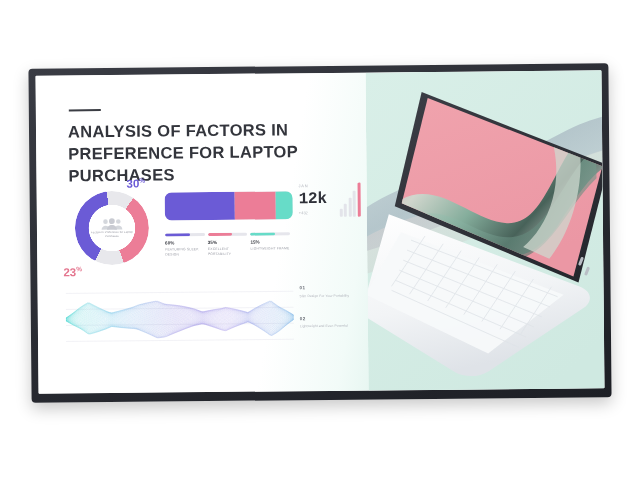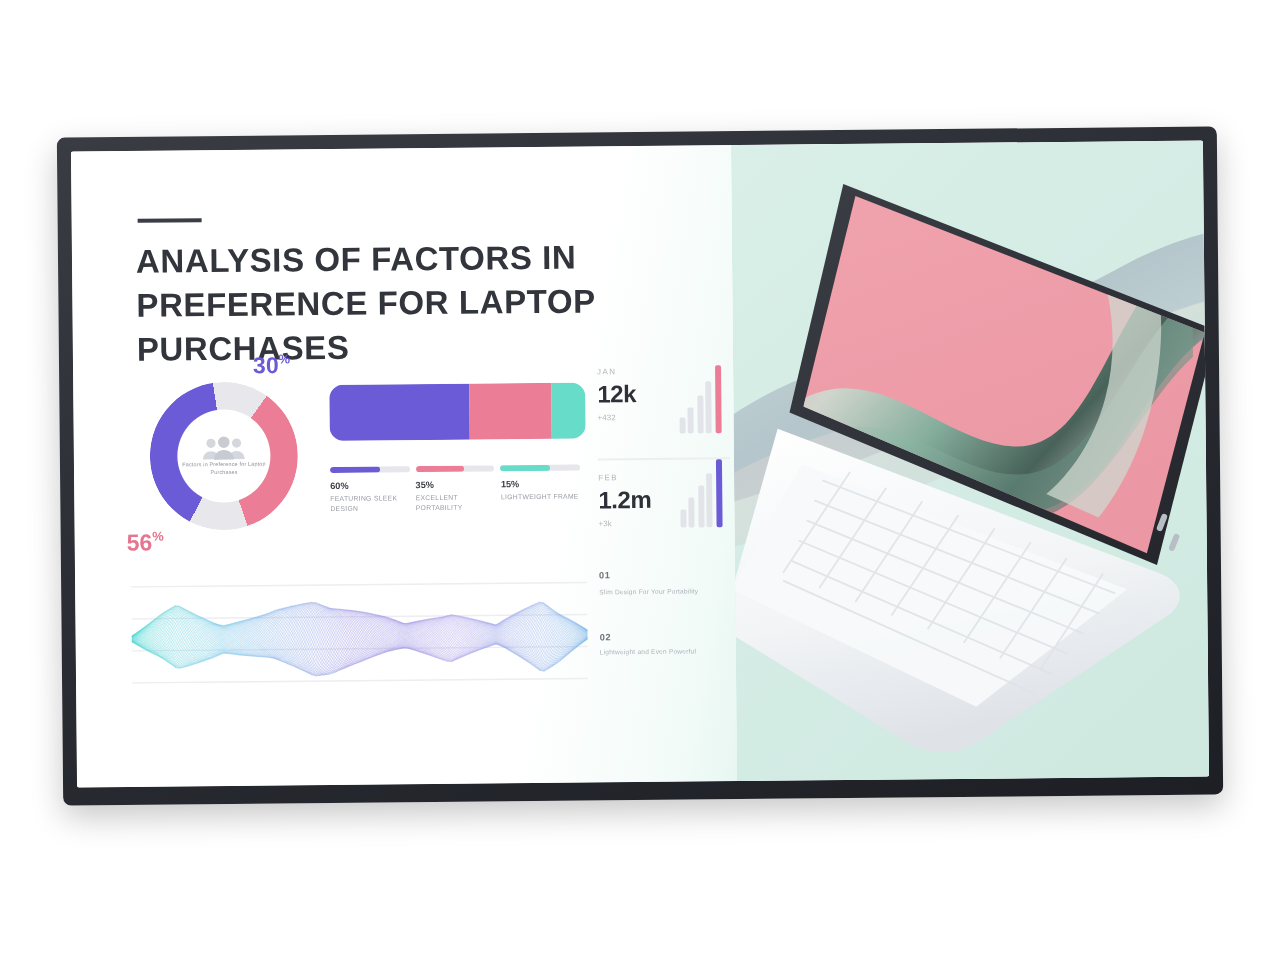--- a/index.html
+++ b/index.html
@@ -82,21 +82,21 @@
   .leg .track{height:2.6px;border-radius:2px;background:#e6e6ec;overflow:hidden;}
   .leg .track i{display:block;height:100%;border-radius:2px;}
   .leg .pc{font-size:4.6px;font-weight:bold;color:#3b3d44;margin-top:4px;}
   .leg .lb{font-size:3.4px;line-height:1.5;color:#9a9ca5;margin-top:2.5px;letter-spacing:.15px;}
 
   
   #kpi{position:absolute;left:262px;top:104px;width:66px;}
   .kpi-row{position:relative;height:46px;}
   .kpi-row + .kpi-row{border-top:1px solid #eceef1;}
   .kpi-m{font-size:4px;color:#b2b5bd;letter-spacing:.7px;margin-top:6px;}
-  .kpi-v{font-size:12px;font-weight:bold;color:#2f3139;margin-top:2px;letter-spacing:-.2px;}
+  .kpi-v{font-size:16px;font-weight:bold;color:#2f3139;margin-top:2px;letter-spacing:-.2px;font-family:Liberation Mono, monospace;}
   .kpi-d{font-size:4px;color:#b2b5bd;margin-top:2px;}
   .spark{position:absolute;right:4px;top:12px;display:flex;align-items:flex-end;height:22px;gap:1.6px;}
   .spark b{display:block;width:3px;border-radius:1px;background:#e3e4ea;}
 
   
   #wave-block{position:absolute;left:28px;top:208px;width:228px;height:76px;}
   #wave-block svg{display:block;}
 
   
   #list{position:absolute;left:262px;top:212px;width:72px;}
@@ -131,21 +131,21 @@
               <circle cx="4.6" cy="3.6" r="2.3" fill="#9aa0ad"></circle>
               <path d="M0.6 11.6c0-2.4 1.8-4 4-4s4 1.6 4 4z" fill="#9aa0ad"></path>
               <circle cx="17.4" cy="3.6" r="2.3" fill="#9aa0ad"></circle>
               <path d="M13.4 11.6c0-2.4 1.8-4 4-4s4 1.6 4 4z" fill="#9aa0ad"></path>
               <circle cx="11" cy="3.1" r="2.9" fill="#7e8494"></circle>
               <path d="M6 11.8c0-2.9 2.2-4.8 5-4.8s5 1.9 5 4.8z" fill="#7e8494"></path>
             </svg>
             <div id="donut-caption">Factors in Preference for Laptop Purchases</div>
           </div>
           <div id="pct40"><span>30</span><span class="pctsign">%</span></div>
-          <div id="pct35"><span>56</span><span class="pctsign">%</span></div>
+          <div id="pct35"><span>23</span><span class="pctsign">%</span></div>
         </div>
 
         <div id="bar-block">
           <div id="bar">
               <div class="seg" style="width: 54.5455%; background: rgb(107, 91, 214);"></div>
               <div class="seg" style="width: 31.8182%; background: rgb(236, 125, 151);"></div>
               <div class="seg" style="width: 13.6364%; background: rgb(103, 220, 200);"></div>
             </div>
           <div id="bar-legend">
               <div class="leg">
@@ -176,32 +176,20 @@
             <div class="kpi-row">
               <div class="kpi-m">JAN</div>
               <div class="kpi-v">12k</div>
               <div class="kpi-d">+432</div>
               <div class="spark">
                 <b style="height:8px;background:#e3e4ea"></b>
                 <b style="height:13px;background:#e3e4ea"></b>
                 <b style="height:19px;background:#e3e4ea"></b>
                 <b style="height:26px;background:#e3e4ea"></b>
                 <b style="height:34px;background:#ec7d97"></b>
-              </div>
-            </div>
-            <div class="kpi-row">
-              <div class="kpi-m">FEB</div>
-              <div class="kpi-v">1.2m</div>
-              <div class="kpi-d">+3k</div>
-              <div class="spark">
-                <b style="height:9px;background:#e3e4ea"></b>
-                <b style="height:15px;background:#e3e4ea"></b>
-                <b style="height:21px;background:#e3e4ea"></b>
-                <b style="height:27px;background:#e3e4ea"></b>
-                <b style="height:34px;background:#6b5bd6"></b>
               </div>
             </div>
           </div>
 
         <div id="wave-block">
           <svg width="228" height="76" viewBox="0 0 228 76">
             <defs>
               <linearGradient id="wg" x1="0" y1="0" x2="1" y2="0">
                 <stop offset="0%" stop-color="#49d7d0"></stop>
                 <stop offset="22%" stop-color="#79c4e8"></stop>

